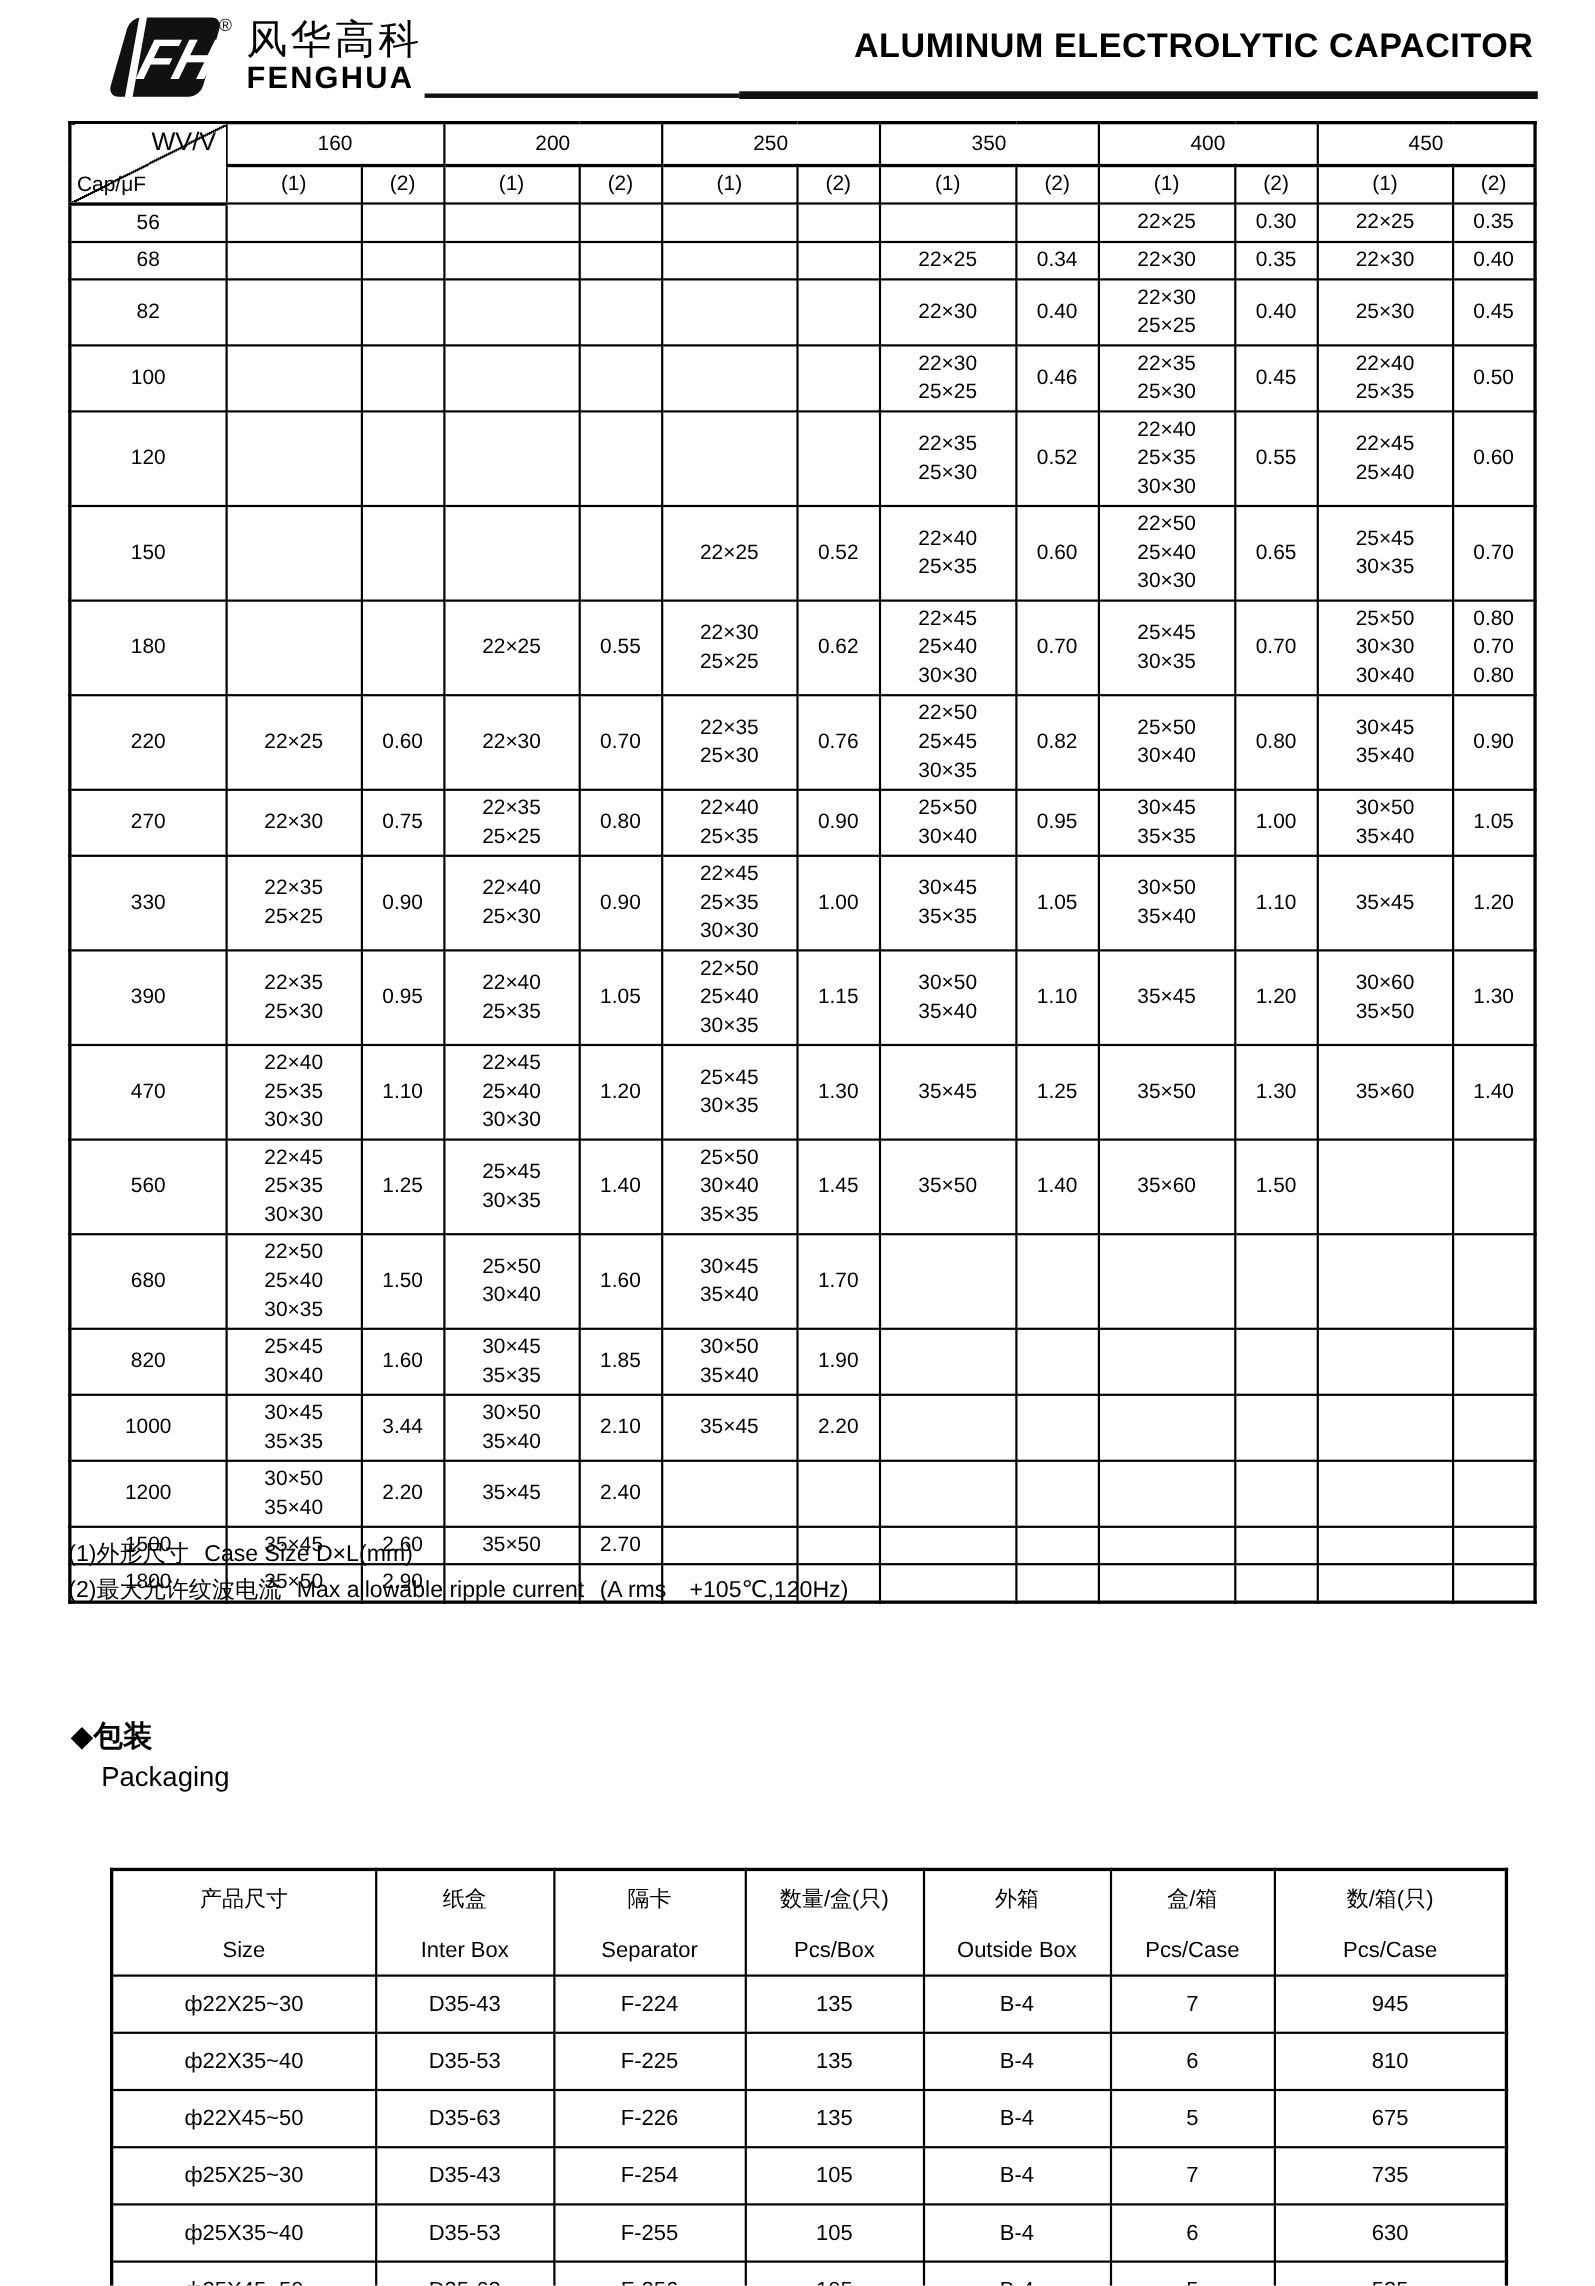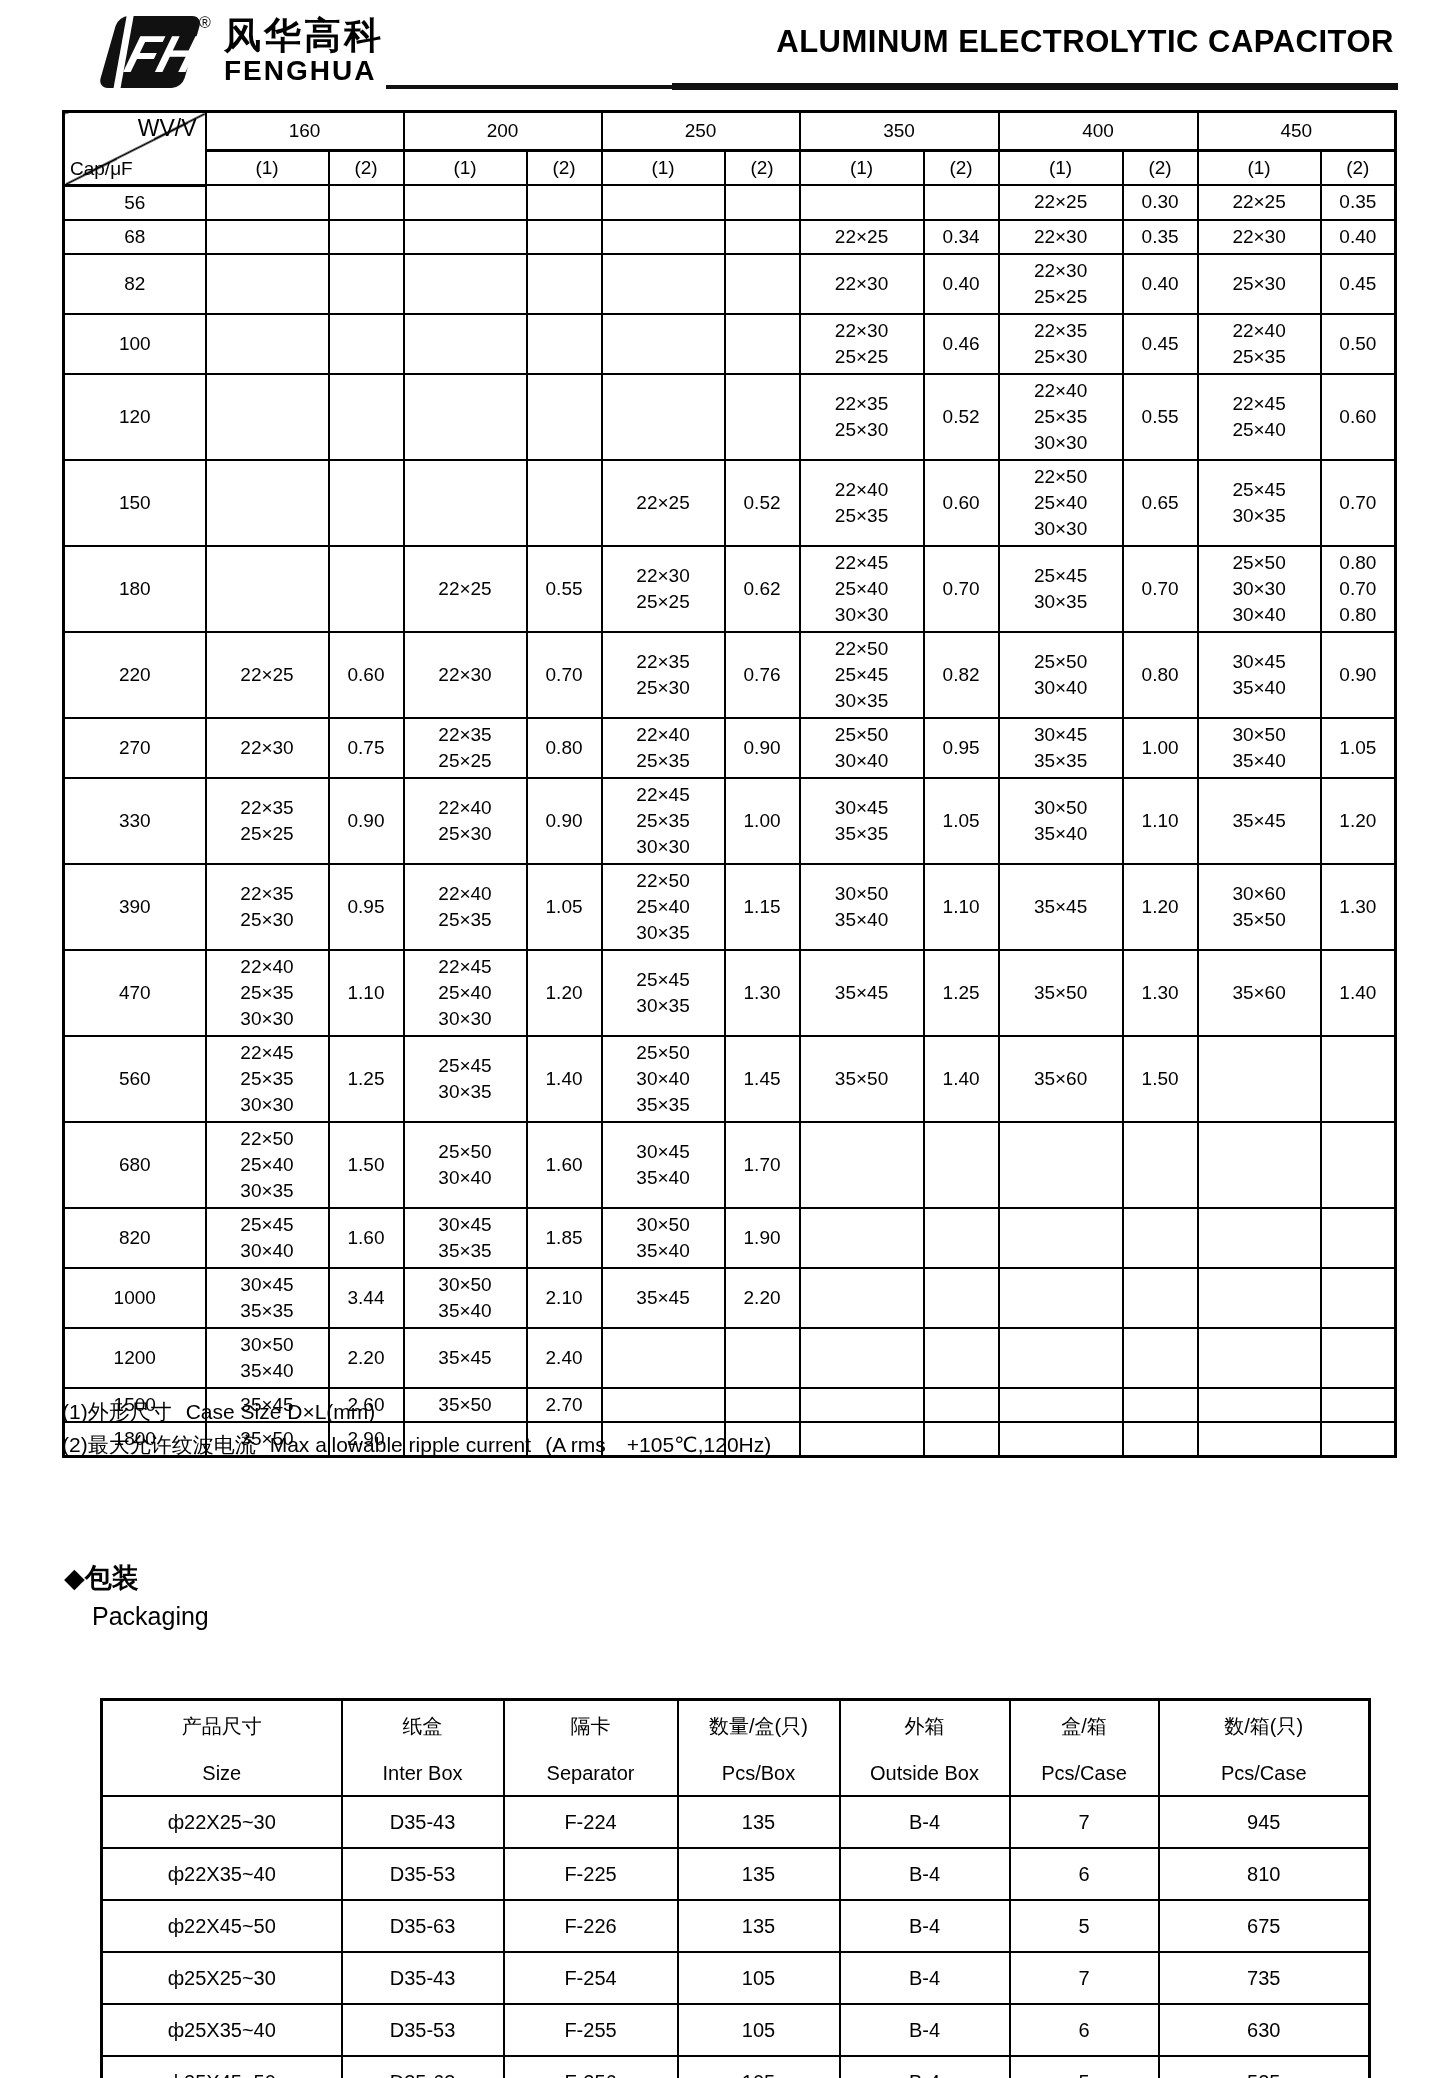--- a/index.html
+++ b/index.html
@@ -2,21 +2,21 @@
 <html><head>
 <meta charset="utf-8">
 <style>
   html,body{margin:0;padding:0;background:#fff;}
   .page{position:relative;width:1450px;height:2078px;background:#fff;overflow:hidden;
         font-family:"Liberation Sans","DejaVu Sans",sans-serif;color:#000;}
 
   
   .logo{position:absolute;left:95px;top:14px;width:122px;height:76px;}
   .brand{position:absolute;left:224px;top:16px;}
-  .brand-zh{font-size:37px;font-weight:bold;letter-spacing:3px;line-height:40px;}
+  .brand-zh{font-size:37px;font-weight:normal;letter-spacing:3px;line-height:40px;}
   .brand-en{font-size:28px;font-weight:bold;letter-spacing:2px;line-height:30px;}
   .doc-title{position:absolute;right:56px;top:24px;font-size:31px;font-weight:bold;letter-spacing:.5px;}
   .rule-thin{position:absolute;left:386px;top:85px;width:286px;height:4px;background:#111;}
   .rule-thick{position:absolute;left:672px;top:83px;width:726px;height:7px;background:#111;}
 
   
   table{border-collapse:collapse;table-layout:fixed;}
   .t-main{position:absolute;left:62px;top:110px;width:1332px;border:3px solid #000;}
   .t-main th,.t-main td{border:2px solid #000;text-align:center;vertical-align:middle;
         font-size:19px;line-height:26px;padding:3px 2px;font-weight:normal;}

